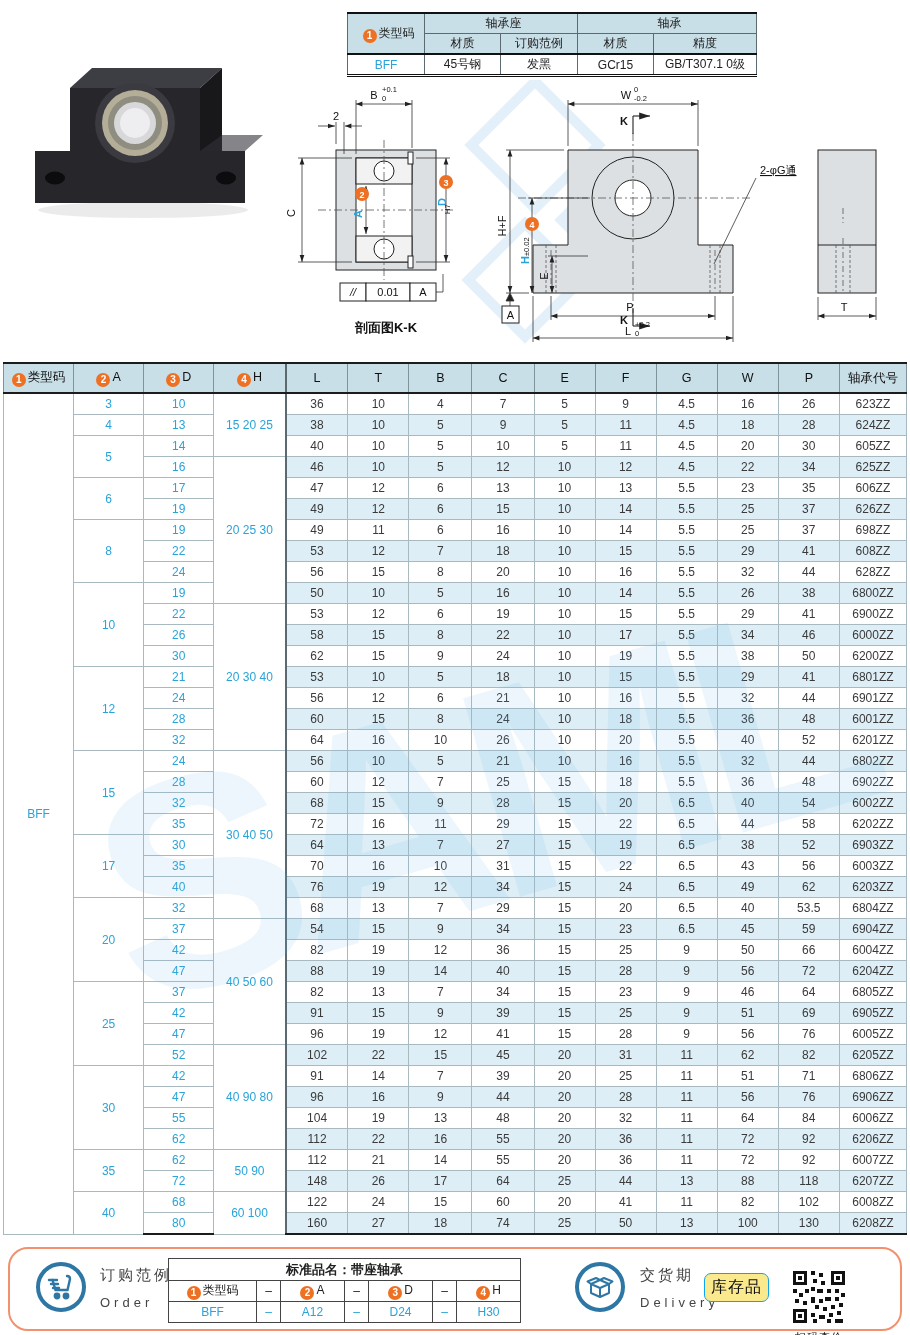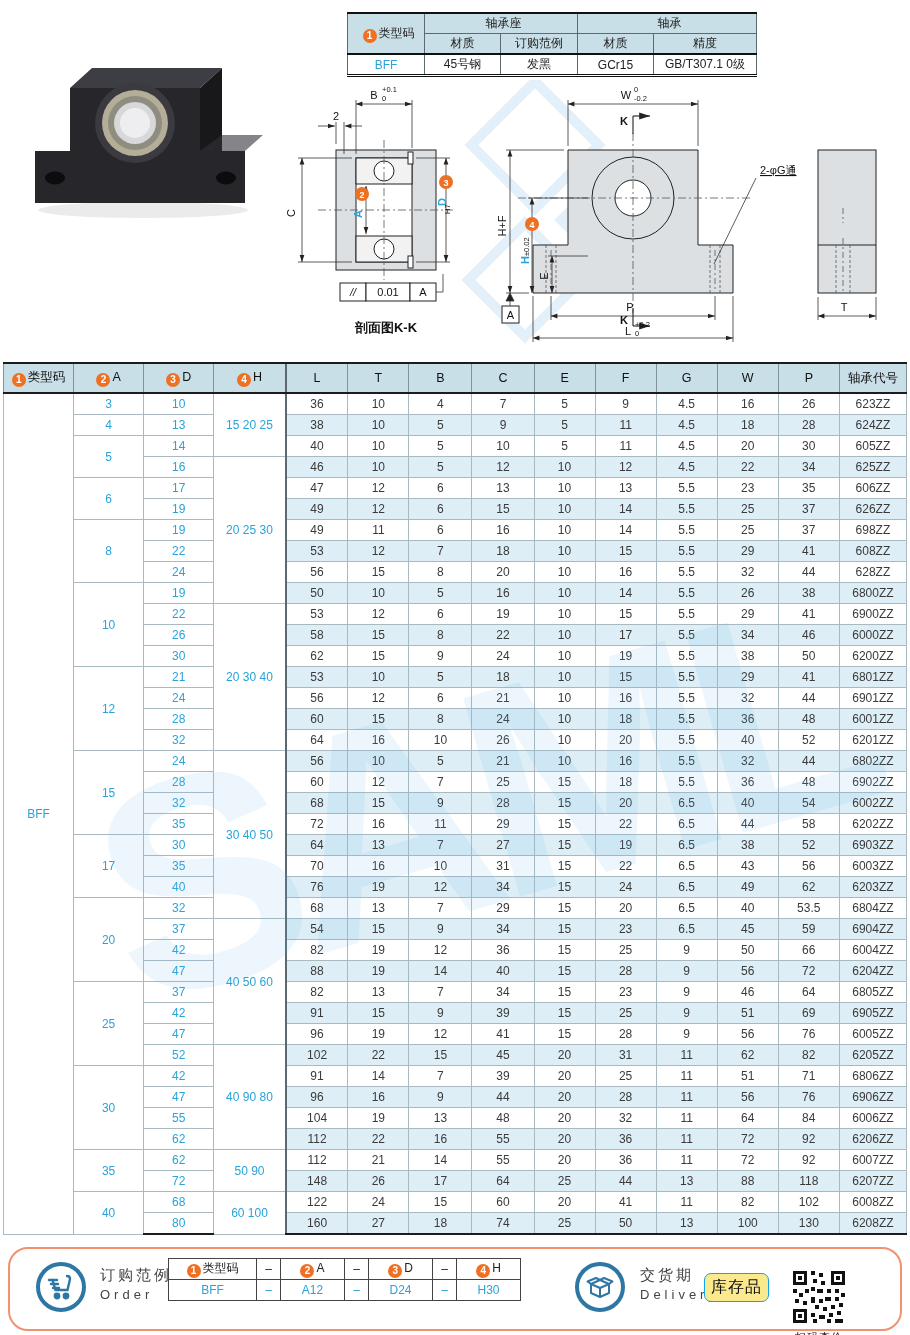--- a/index.html
+++ b/index.html
@@ -39,21 +39,21 @@
   .main-table td.col-l,.main-table th.col-l{border-left:2px solid #5a6a70;}
   .main-table tr:last-child td{border-bottom:2px solid #1c1c1c;margin-top:39px;}
 
   
   .footer-frame{position:absolute;left:8px;top:1247px;width:890px;height:80px;
     border:2px solid #f19170;border-radius:20px;background:#fff;z-index:2;}
   .icon-circle{position:absolute;width:50px;height:50px;border:4px solid #2e77a5;border-radius:50%;
     display:flex;align-items:center;justify-content:center;box-sizing:border-box;}
   .ft-label{position:absolute;color:#555;}
   .ft-label .zh{font-size:15px;letter-spacing:3px;color:#444;}
-  .ft-label .en{font-size:13px;letter-spacing:4px;color:#444;margin-top:2px;}
+  .ft-label .en{font-size:13px;letter-spacing:4px;color:#444;margin-top:10px;}
   .order-table{position:absolute;left:158px;top:9px;border-collapse:collapse;table-layout:fixed;}
   .order-table td{border:1px solid #444;text-align:center;font-size:12px;height:20px;padding:0 2px;}
   .order-table tr.t td{font-weight:bold;font-size:13px;height:21px;}
   .order-table tr.v td{color:#29a3d8;}
   .stock-badge{position:absolute;left:694px;top:24px;background:#fbe98e;border:1px solid #0ea5e9;
     border-radius:7px;font-size:16px;font-weight:normal;color:#111;padding:3px 6px;letter-spacing:1px;}
   .qr-wrap{position:absolute;left:778px;top:20px;width:62px;text-align:center;}
   .qr-caption{font-size:11px;color:#111;margin-top:1px;letter-spacing:1px;}
 
   svg text{font-family:"Liberation Sans",sans-serif;}
@@ -871,20 +871,23 @@
       <colgroup>
           <col style="width:88px">
           <col style="width:24px">
           <col style="width:64px">
           <col style="width:24px">
           <col style="width:64px">
           <col style="width:24px">
           <col style="width:64px">
         </colgroup>
       <tbody>
+          <tr class="t">
+            <td colspan="7">标准品名：带座轴承</td>
+          </tr>
       <tr class="h" id="order-header-row">
             <td><span class="badge">1</span>类型码</td>
             <td>–</td>
             <td><span class="badge">2</span>A</td>
             <td>–</td>
             <td><span class="badge">3</span>D</td>
             <td>–</td>
             <td><span class="badge">4</span>H</td>
           </tr>
       <tr class="v" id="order-value-row">

